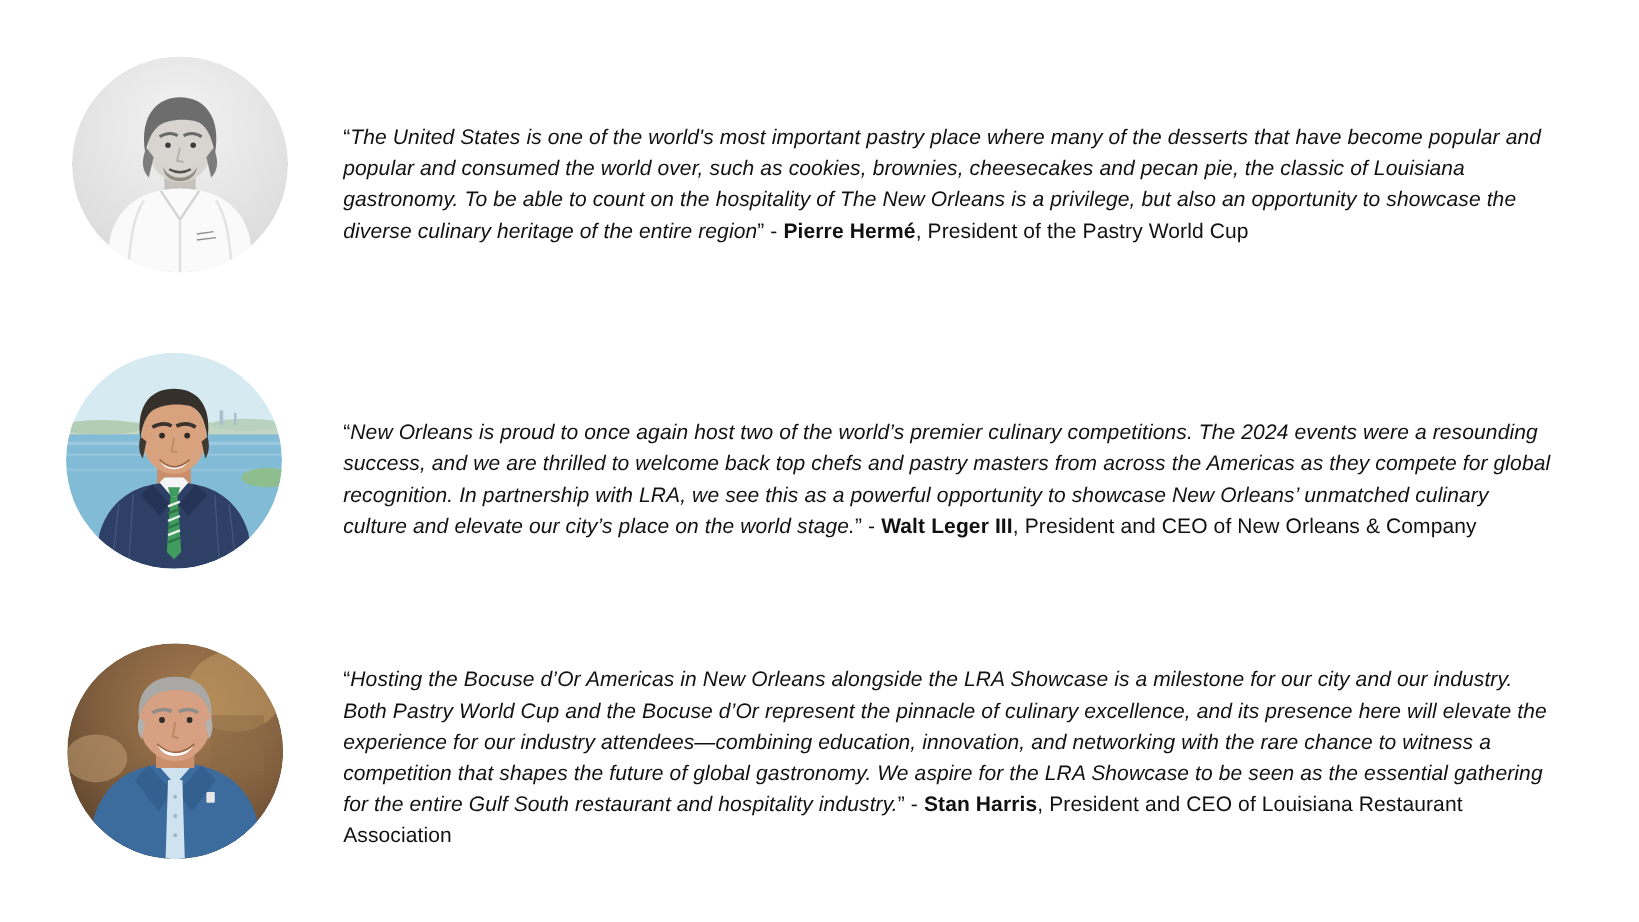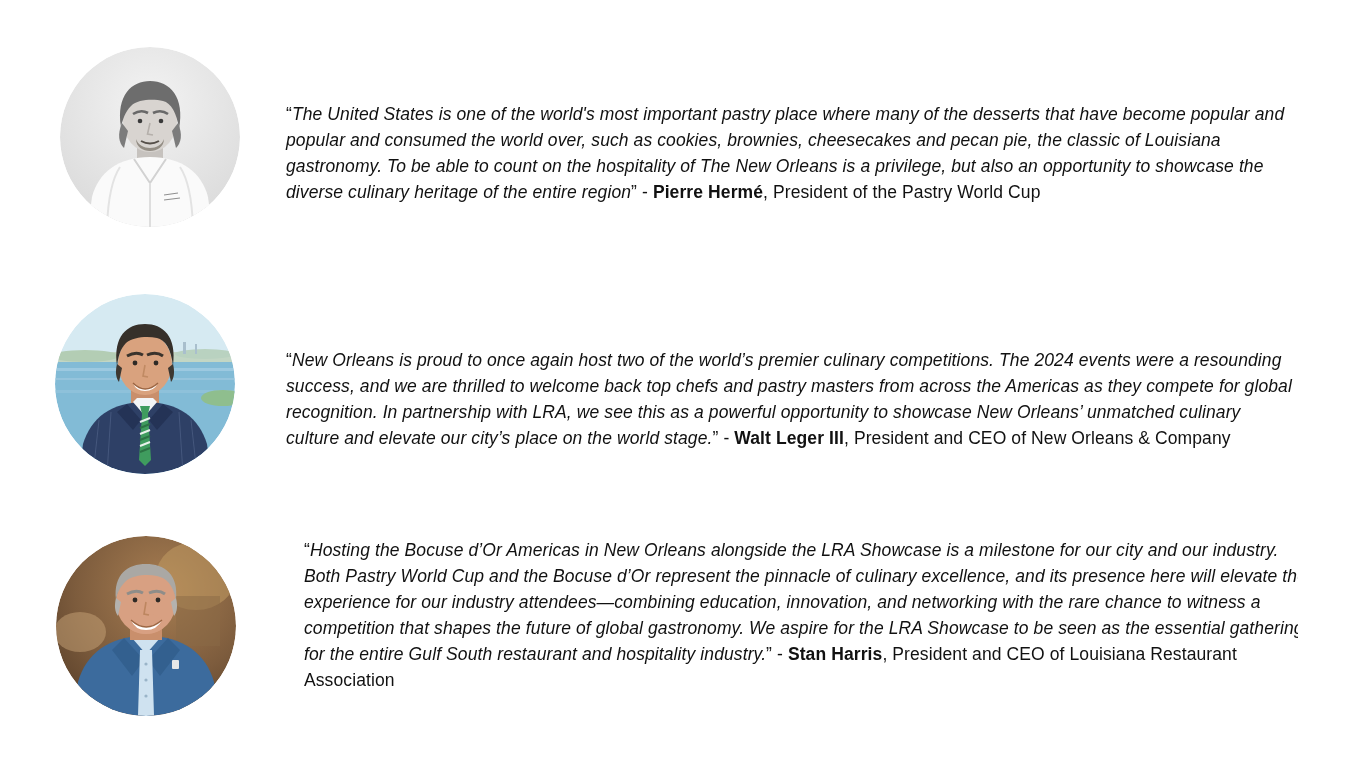--- a/index.html
+++ b/index.html
@@ -4,20 +4,21 @@
 <style>
   html, body { margin: 0; padding: 0; background: #ffffff; }
   .canvas {
     position: relative;
     width: 1298px;
     height: 768px;
     background: #ffffff;
     overflow: hidden;
     font-family: "Liberation Sans", "DejaVu Sans", sans-serif;
     color: #111111;
+    padding-left: 44px;
   }
   .avatar {
     position: absolute;
     width: 180px;
     height: 180px;
     border-radius: 50%;
     overflow: hidden;
   }
   .avatar svg { display: block; width: 100%; height: 100%; }
   .quote-block {
@@ -31,21 +32,21 @@
   .quote-block .qmark { font-style: normal; }
   .quote-block .qtext { font-style: italic; }
   .quote-block .sep   { font-style: normal; }
   .quote-block .qname { font-style: normal; font-weight: bold; }
   .quote-block .qtitle{ font-style: normal; }
   .pos-photo-1 { left: 60px; top: 47px; }
   .pos-photo-2 { left: 55px; top: 294px; }
   .pos-photo-3 { left: 56px; top: 536px; }
   .pos-text-1  { top: 83px; }
   .pos-text-2  { top: 303px; margin-top: 44px; }
-  .pos-text-3  { top: 519px; margin-left: 18px; }
+  .pos-text-3  { top: 535px; }
 </style>
 </head>
 <body>
 
 <div class="canvas">
 
   <div class="avatar pos-photo-1">
     <svg viewBox="0 0 180 180">
       <defs>
         <radialGradient id="bgGray" cx="50%" cy="32%" r="80%">

